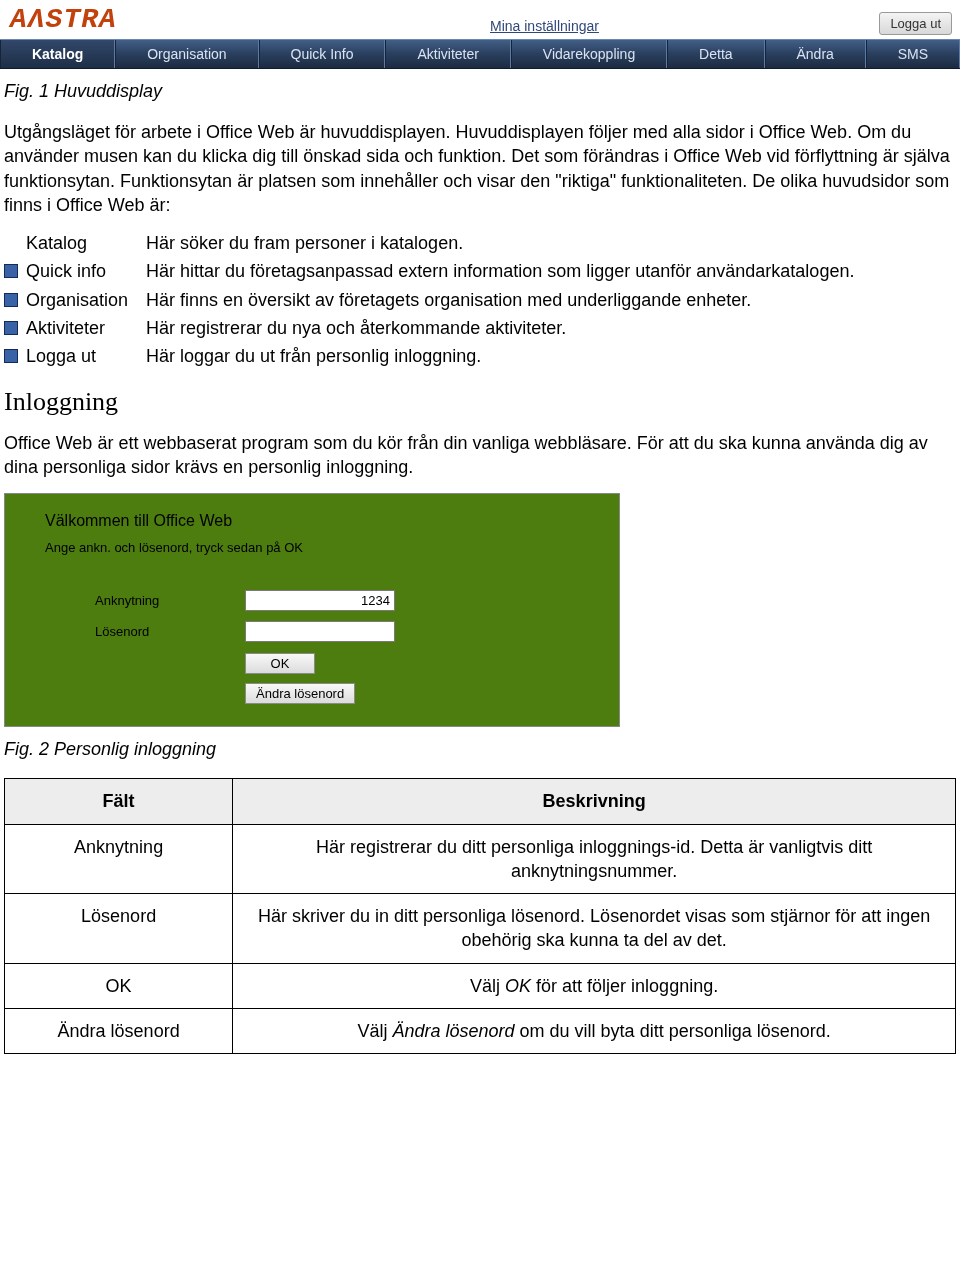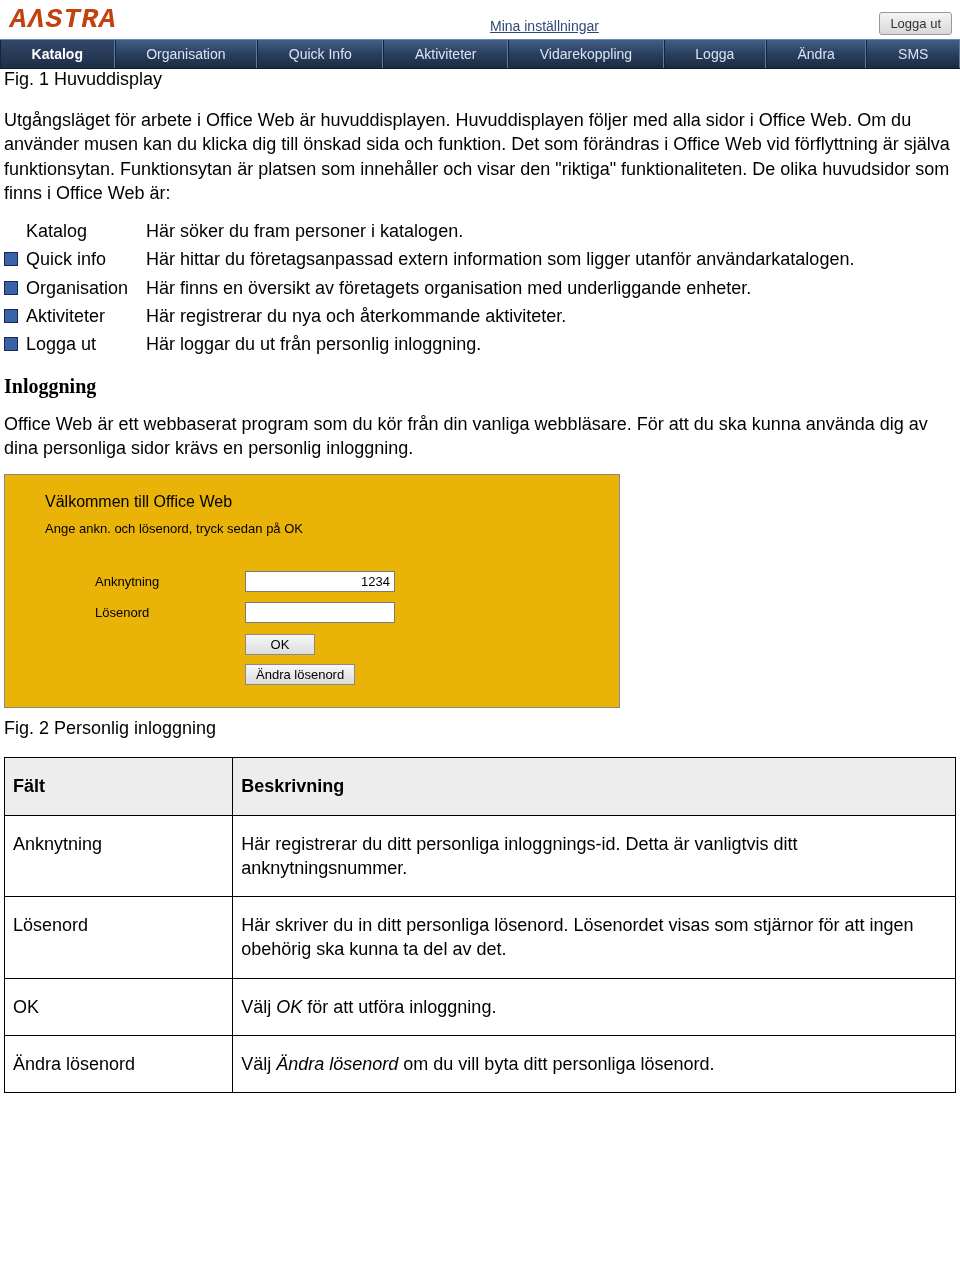--- a/index.html
+++ b/index.html
@@ -65,22 +65,23 @@
   }
   .navtab:first-child {
     color: #fff;
     font-weight: bold;
     background: linear-gradient(#32476a,#1d2e46);
   }
   .content {
     padding: 0 4px;
   }
   .figcap {
+    font-style: italic;
     font-size: 18px;
-    margin: 0 0 18px 0;
+    margin: 12px 0 18px 0;
   }
   p {
     margin: 0 0 14px 0;
     line-height: 1.35;
   }
   .deftable {
     margin: 6px 0 14px 0;
   }
   .defrow {
     display: flex;
@@ -103,27 +104,27 @@
   }
   .defterm {
     width: 120px;
     flex: 0 0 120px;
   }
   .defdesc {
     flex: 1 1 auto;
   }
   h3.section {
     font-family: "Times New Roman", serif;
-    font-weight: bold;
-    font-size: 20px;
+    font-weight: normal;
+    font-size: 26px;
     margin: 18px 0 14px 0;
   }
   .loginbox {
     border: 1px solid #888;
-    background: #eab308;
+    background: #4d7c0f;
     width: 550px;
     padding: 18px 24px 14px 40px;
     margin: 10px 0;
     font-family: Verdana, sans-serif;
   }
   .loginbox .title {
     font-size: 16px;
     margin-bottom: 10px;
   }
   .loginbox .hint {
@@ -162,22 +163,22 @@
     cursor: pointer;
     font-family: Verdana, sans-serif;
   }
   table.fieldtable {
     border-collapse: collapse;
     width: 100%;
     margin-top: 6px;
   }
   table.fieldtable th, table.fieldtable td {
     border: 1px solid #000;
-    padding: 16px 8px;
-    text-align: left;
+    padding: 10px 8px;
+    text-align: center;
     vertical-align: top;
     font-size: 18px;
     line-height: 1.35;
   }
   table.fieldtable th {
     background: #ededed;
     font-weight: bold;
   }
   .it { font-style: italic; }
 </style>
@@ -189,21 +190,21 @@
   <a class="settings-link">Mina inställningar</a>
   <button class="logout-btn">Logga ut</button>
 </div>
 
 <div class="navbar">
   <div class="navtab">Katalog</div>
   <div class="navtab">Organisation</div>
   <div class="navtab">Quick Info</div>
   <div class="navtab">Aktiviteter</div>
   <div class="navtab">Vidarekoppling</div>
-  <div class="navtab">Logga</div>
+  <div class="navtab">Detta</div>
   <div class="navtab">Ändra</div>
   <div class="navtab">SMS</div>
 </div>
 
 <div class="content">
 
   <div class="figcap">Fig. 1 Huvuddisplay</div>
 
   <p>Utgångsläget för arbete i Office Web är huvuddisplayen. Huvuddisplayen följer med alla sidor i Office Web. Om du använder musen kan du klicka dig till önskad sida och funktion. Det som förändras i Office Web vid förflyttning är själva funktionsytan. Funktionsytan är platsen som innehåller och visar den "riktiga" funktionaliteten. De olika huvudsidor som finns i Office Web är:</p>
 
@@ -269,21 +270,21 @@
     <tr>
       <td>Anknytning</td>
       <td>Här registrerar du ditt personliga inloggnings-id. Detta är vanligtvis ditt anknytningsnummer.</td>
     </tr>
     <tr>
       <td>Lösenord</td>
       <td>Här skriver du in ditt personliga lösenord. Lösenordet visas som stjärnor för att ingen obehörig ska kunna ta del av det.</td>
     </tr>
     <tr>
       <td>OK</td>
-      <td><span>Välj </span><span class="it">OK</span><span> för att utföra inloggning.</span></td>
+      <td><span>Välj </span><span class="it">OK</span><span> för att följer inloggning.</span></td>
     </tr>
     <tr>
       <td>Ändra lösenord</td>
       <td><span>Välj </span><span class="it">Ändra lösenord</span><span> om du vill byta ditt personliga lösenord.</span></td>
     </tr>
   </tbody>
     </table>
 
 </div>
 

